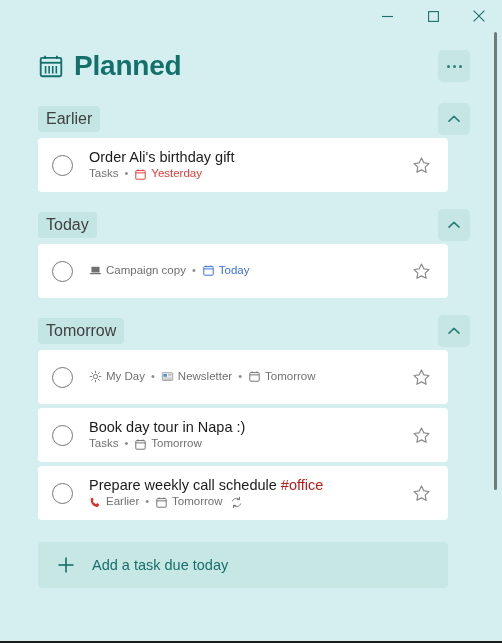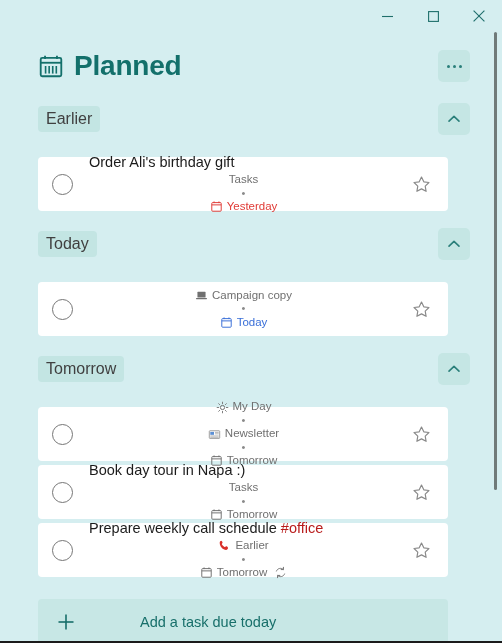--- a/index.html
+++ b/index.html
@@ -103,21 +103,20 @@
     color: #404040;
     font-size: 16px;
     padding: 5px 8px;
     border-radius: 4px;
     line-height: 1;
   }
 
   
   .task-list {
     padding: 0 38px 4px 38px;
-    margin-top: 19px;
   }
   .task-card {
     background: #ffffff;
     border-radius: 4px;
     height: 54px;
     display: flex;
     align-items: center;
     padding: 0 14px 0 14px;
     margin-bottom: 4px;
   }
@@ -145,24 +144,23 @@
     white-space: nowrap;
     overflow: hidden;
     text-overflow: ellipsis;
   }
   .hashtag { color: #b91c1c; }
 
   .task-meta {
     font-size: 11.5px;
     color: #707070;
     display: flex;
-    align-items: center;
+    align-items: flex-start;
     line-height: 1.2;
     white-space: nowrap;
-    flex-direction: column;
   }
   .meta-part {
     display: inline-flex;
     align-items: center;
     gap: 4px;
   }
   .meta-sep {
     color: #8a8a8a;
     margin: 0 6px;
     font-size: 11px;
@@ -194,21 +192,20 @@
     cursor: default;
   }
   .add-plus {
     margin-right: 16px;
     display: flex;
     align-items: center;
   }
   .add-label {
     font-size: 14.5px;
     color: #176f6a;
-    margin-left: 48px;
   }
 
   
   .scrollbar-track {
     position: absolute;
     top: 32px;
     right: 2px;
     width: 10px;
     bottom: 4px;
   }

